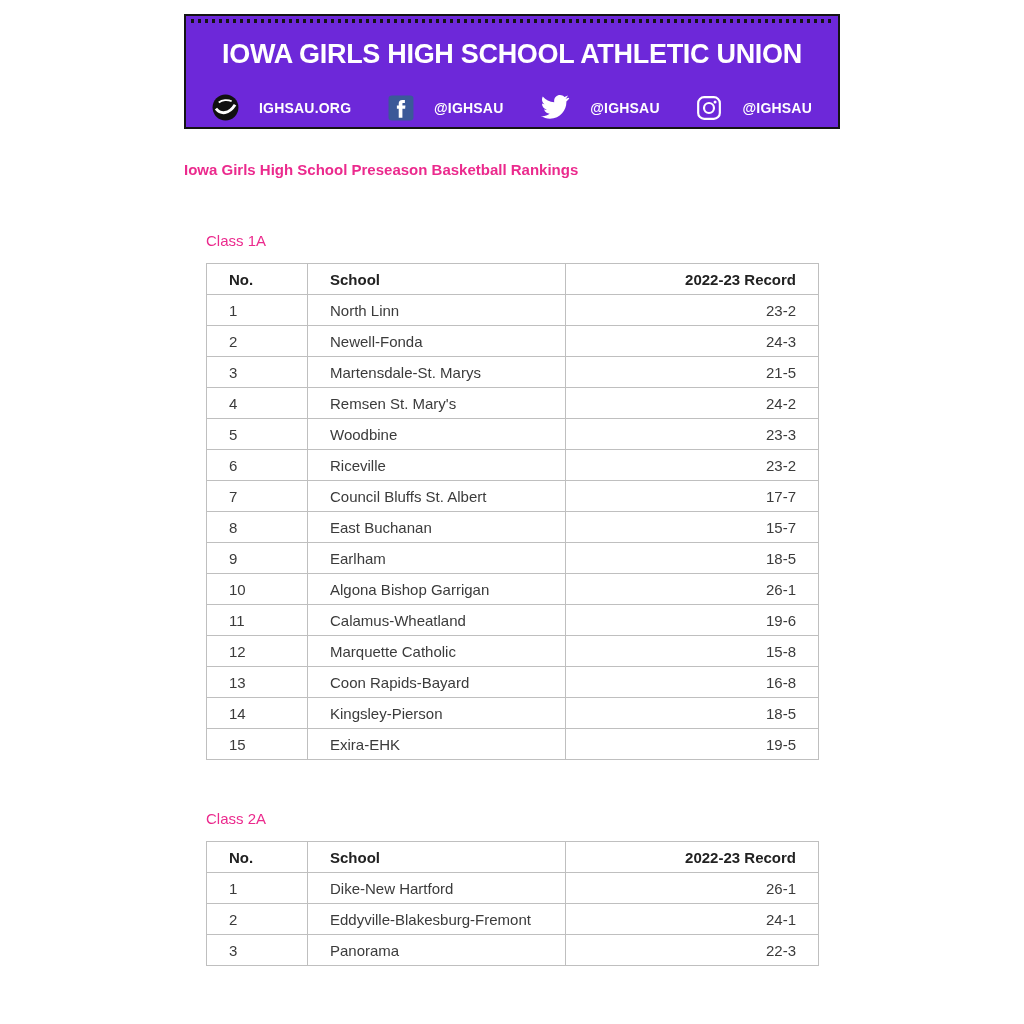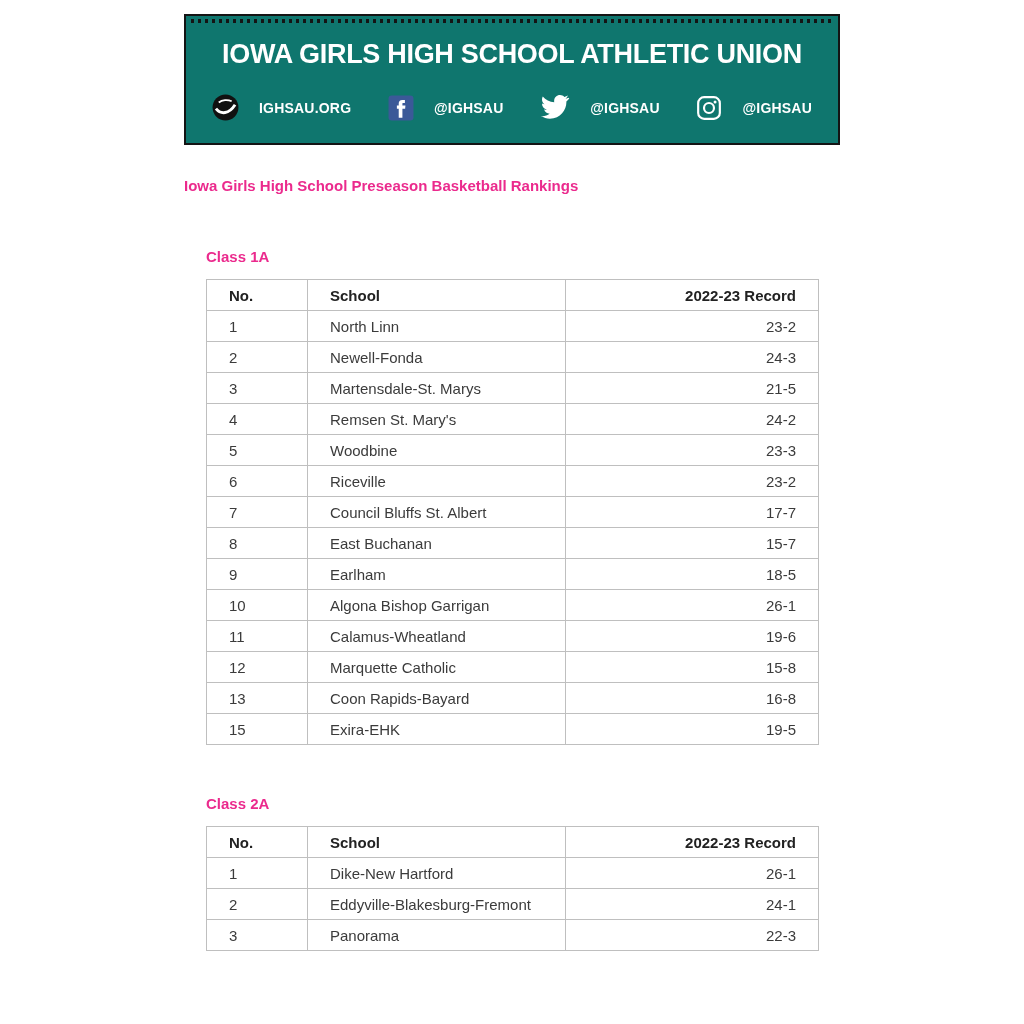--- a/index.html
+++ b/index.html
@@ -7,23 +7,22 @@
   body {
     width: 1024px; height: 1024px;
     background: #ffffff;
     font-family: "Liberation Sans", sans-serif;
     overflow: hidden;
   }
   .page { width: 656px; margin: 14px auto 0 auto; }
 
   
   .banner {
-    background: #0f766e;
+    background: #6d28d9;
     border: 2px solid #141414;
-    padding-bottom: 16px;
   }
   .dotted-line {
     height: 4px;
     margin: 3px 5px 0 5px;
     background-image: repeating-linear-gradient(90deg, #141414 0 3px, transparent 3px 7px);
   }
   .banner-title {
     color: #ffffff;
     font-weight: bold;
     font-size: 27px;
@@ -58,21 +57,21 @@
     text-align: left;
     color: #EB2A8D;
     font-weight: bold;
     font-size: 15px;
   }
 
   
   .sections { padding: 0 22px 0 22px; }
   .class-heading {
     color: #EB2A8D;
-    font-weight: bold;
+    font-weight: normal;
     font-size: 15px;
     margin: 50px 0 14px 0;
   }
   table.rank-table {
     border-collapse: collapse;
     width: 612px;
     font-size: 15px;
     color: #3b3b3b;
     table-layout: fixed;
   }
@@ -223,20 +222,25 @@
           </tr>
           <tr>
             <td>12</td>
             <td>Marquette Catholic</td>
             <td class="center">15-8</td>
           </tr>
           <tr>
             <td>13</td>
             <td>Coon Rapids-Bayard</td>
             <td class="center">16-8</td>
+          </tr>
+          <tr>
+            <td>14</td>
+            <td>Kingsley-Pierson</td>
+            <td class="center">18-5</td>
           </tr>
           <tr>
             <td>15</td>
             <td>Exira-EHK</td>
             <td class="center">19-5</td>
           </tr>
         </tbody>
       </table>
       <div class="class-heading">Class 2A</div>
       <table class="rank-table">

